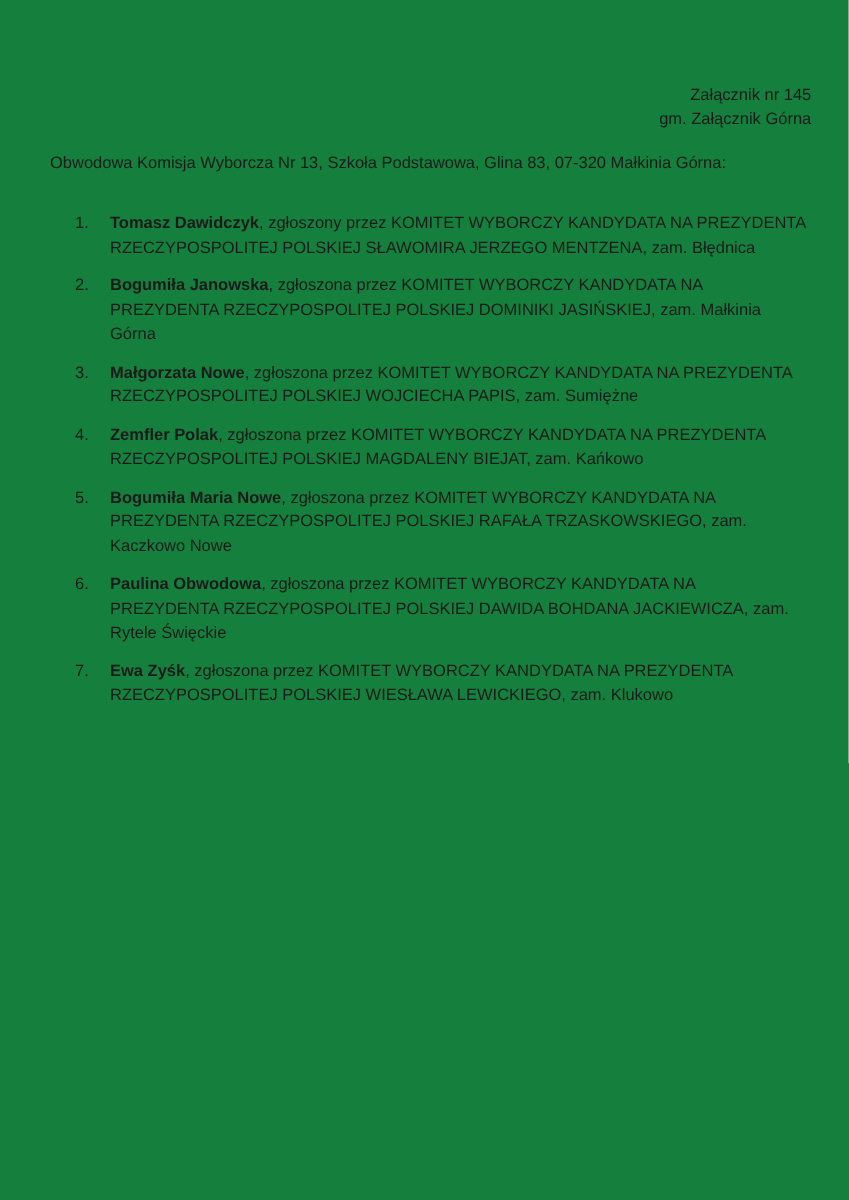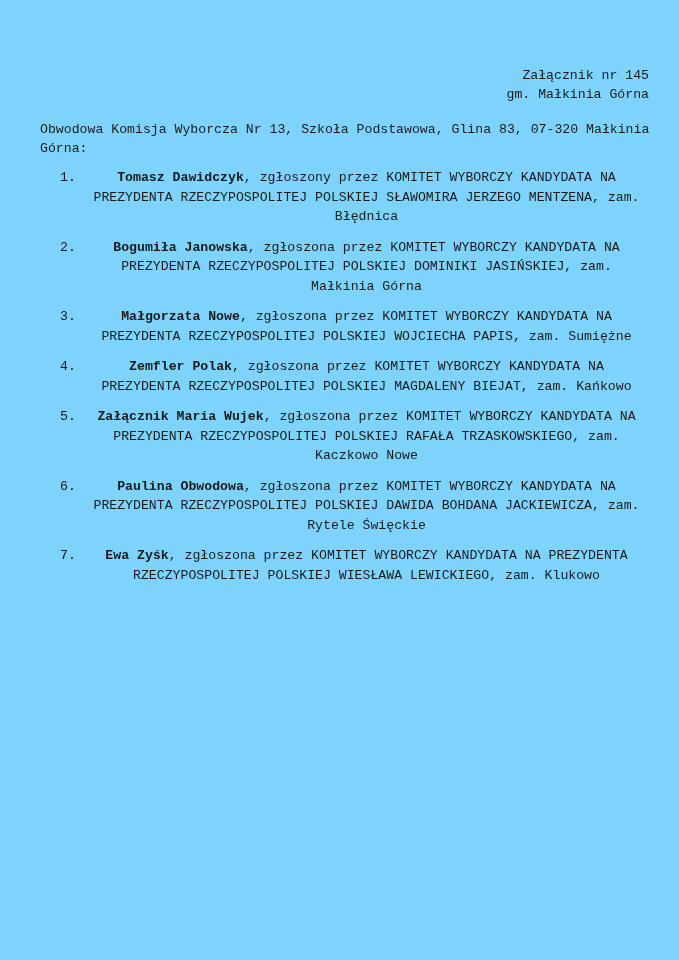--- a/index.html
+++ b/index.html
@@ -4,24 +4,24 @@
 <style>
   html, body {
     margin: 0;
     padding: 0;
     background: #ffffff;
   }
   .page {
     position: relative;
     width: 679px;
     height: 960px;
-    background: #7dd3fc;
+    background: #15803d;
     margin: 0 auto;
     overflow: hidden;
-    font-family: Liberation Mono, monospace;
+    font-family: Liberation Sans, sans-serif;
     color: #1a1a1a;
     -webkit-font-smoothing: antialiased;
   }
   .header-block {
     position: absolute;
     top: 66px;
     right: 30px;
     text-align: right;
     font-size: 13.2px;
     line-height: 19px;
@@ -52,37 +52,37 @@
     line-height: 19.5px;
   }
   .item-number {
     flex: 0 0 28px;
     text-align: left;
     padding-left: 2px;
     font-size: 13.2px;
   }
   .item-text {
     flex: 1 1 auto;
-    text-align: center;
+    text-align: left;
   }
   .nm {
     font-weight: bold;
   }
   .bd {
     font-variant: normal;
   }
 </style>
 </head>
 <body>
 
 <div class="page">
 
   <div class="header-block">
     <div class="header-line">Załącznik nr 145</div>
-    <div class="header-line">gm. Małkinia Górna</div>
+    <div class="header-line">gm. Załącznik Górna</div>
   </div>
 
   <div class="intro">Obwodowa Komisja Wyborcza Nr 13, Szkoła Podstawowa, Glina 83, 07-320 Małkinia Górna:</div>
 
   <ol class="list" id="members-list" style="list-style: none; margin: 0px; padding: 0px;">
       <li class="item">
         <span class="item-number">1.</span>
         <span class="item-text"><span class="nm">Tomasz Dawidczyk</span><span class="bd">, zgłoszony przez KOMITET WYBORCZY KANDYDATA NA PREZYDENTA RZECZYPOSPOLITEJ POLSKIEJ SŁAWOMIRA JERZEGO MENTZENA, zam. Błędnica</span></span>
       </li>
       <li class="item">
@@ -92,21 +92,21 @@
       <li class="item">
         <span class="item-number">3.</span>
         <span class="item-text"><span class="nm">Małgorzata Nowe</span><span class="bd">, zgłoszona przez KOMITET WYBORCZY KANDYDATA NA PREZYDENTA RZECZYPOSPOLITEJ POLSKIEJ WOJCIECHA PAPIS, zam. Sumiężne</span></span>
       </li>
       <li class="item">
         <span class="item-number">4.</span>
         <span class="item-text"><span class="nm">Zemfler Polak</span><span class="bd">, zgłoszona przez KOMITET WYBORCZY KANDYDATA NA PREZYDENTA RZECZYPOSPOLITEJ POLSKIEJ MAGDALENY BIEJAT, zam. Kańkowo</span></span>
       </li>
       <li class="item">
         <span class="item-number">5.</span>
-        <span class="item-text"><span class="nm">Załącznik Maria Wujek</span><span class="bd">, zgłoszona przez KOMITET WYBORCZY KANDYDATA NA PREZYDENTA RZECZYPOSPOLITEJ POLSKIEJ RAFAŁA TRZASKOWSKIEGO, zam. Kaczkowo Nowe</span></span>
+        <span class="item-text"><span class="nm">Bogumiła Maria Nowe</span><span class="bd">, zgłoszona przez KOMITET WYBORCZY KANDYDATA NA PREZYDENTA RZECZYPOSPOLITEJ POLSKIEJ RAFAŁA TRZASKOWSKIEGO, zam. Kaczkowo Nowe</span></span>
       </li>
       <li class="item">
         <span class="item-number">6.</span>
         <span class="item-text"><span class="nm">Paulina Obwodowa</span><span class="bd">, zgłoszona przez KOMITET WYBORCZY KANDYDATA NA PREZYDENTA RZECZYPOSPOLITEJ POLSKIEJ DAWIDA BOHDANA JACKIEWICZA, zam. Rytele Święckie</span></span>
       </li>
       <li class="item">
         <span class="item-number">7.</span>
         <span class="item-text"><span class="nm">Ewa Zyśk</span><span class="bd">, zgłoszona przez KOMITET WYBORCZY KANDYDATA NA PREZYDENTA RZECZYPOSPOLITEJ POLSKIEJ WIESŁAWA LEWICKIEGO, zam. Klukowo</span></span>
       </li>
     </ol>

